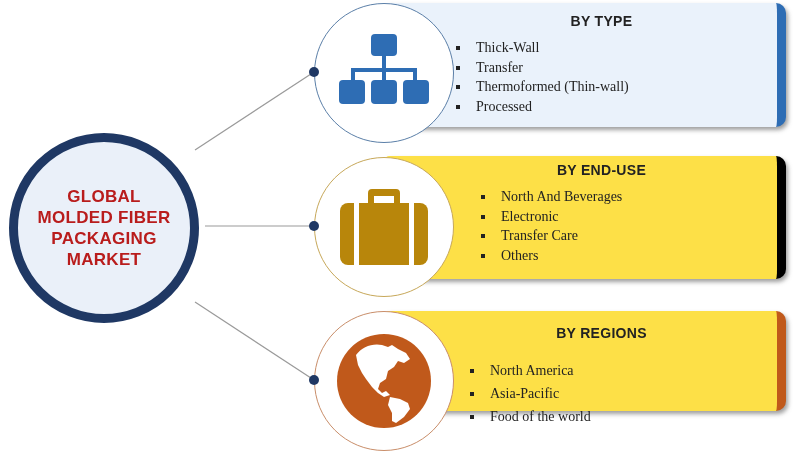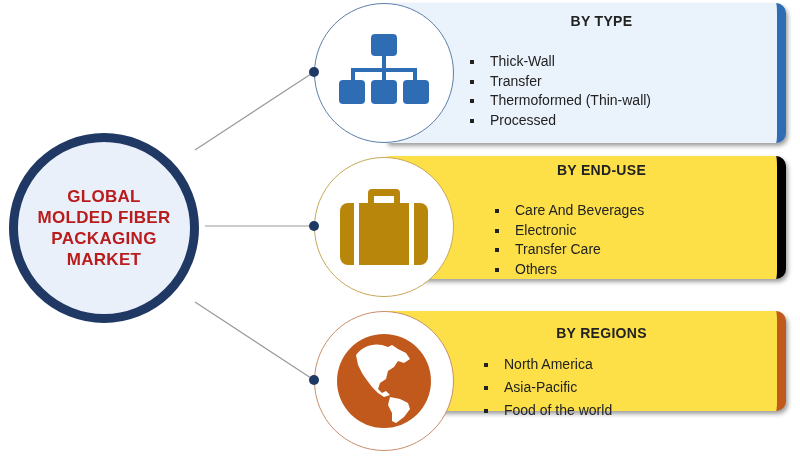--- a/index.html
+++ b/index.html
@@ -21,37 +21,37 @@
     }
     .panel {
       position: absolute; left: 386px; width: 400px; box-sizing: border-box;
       border-radius: 3px 10px 10px 3px;
       box-shadow: 2px 3px 4px rgba(80,80,80,0.55);
     }
     .panel .heading {
       position: absolute; left: 0; right: 0; text-align: center;
       font-weight: bold; font-size: 14px; color: #222; letter-spacing: 0.3px;
     }
-    .panel ul { position: absolute; margin: 18px; padding: 0; list-style: none; }
+    .panel ul { position: absolute; margin: 4px; padding: 0; list-style: none; font-family: Liberation Serif, serif; }
     .panel li {
       position: relative; font-size: 14px; color: #222; padding-left: 22px;
       height: 19.5px; line-height: 19.5px;
     }
     .panel li::before {
       content: ""; position: absolute; left: 2px; top: 8px; width: 4px; height: 4px; background: #222;
     }
-    .panel-type { top: 3px; height: 140px; background: #eaf2fb; border-right: 9px solid #2e6db4; }
+    .panel-type { top: 3px; height: 124px; background: #eaf2fb; border-right: 9px solid #2e6db4; }
     .panel-enduse { top: 156px; height: 123px; background: #fde047; border-right: 9px solid #000000; }
     .panel-regions { top: 311px; height: 100px; background: #fde047; border-right: 9px solid #c0591b; }
     .panel-type .heading { top: 10px; padding-left: 40px; }
     .panel-type ul { left: 64px; top: 31px; }
     .panel-enduse .heading { top: 6px; padding-left: 40px; }
     .panel-enduse ul { left: 89px; top: 27px; }
     .panel-regions .heading { top: 14px; padding-left: 40px; }
-    .panel-regions ul { left: 78px; top: 24px; }
+    .panel-regions ul { left: 78px; top: 44px; }
     .panel-regions li { height: 23px; line-height: 23px; }
     .panel-regions li::before { top: 10px; }
     .icon-circle {
       position: absolute; width: 140px; height: 140px; border-radius: 50%;
       background: #ffffff; box-sizing: border-box;
       display: flex; align-items: center; justify-content: center;
     }
     .ic-type { left: 314px; top: 3px; border: 1.5px solid #5b7fa8; }
     .ic-enduse { left: 314px; top: 157px; border: 1.5px solid #c7a85a; }
     .ic-regions { left: 314px; top: 311px; border: 1.5px solid #c98e6a; }
@@ -90,21 +90,21 @@
     <rect x="0" y="46" width="26" height="24" rx="4" fill="#2e6db4"></rect>
     <rect x="32" y="46" width="26" height="24" rx="4" fill="#2e6db4"></rect>
     <rect x="64" y="46" width="26" height="24" rx="4" fill="#2e6db4"></rect>
   </svg>
 </div>
 <div class="dot" style="left:309px; top:67px;"></div>
 
 <div class="panel panel-enduse">
   <div class="heading">BY END-USE</div>
   <ul>
-    <li>Care And Beverages</li>
+    <li>North And Beverages</li>
     <li>Electronic</li>
     <li>Transfer Care</li>
     <li>Others</li>
   </ul>
 </div>
 <div class="icon-circle ic-enduse">
   <svg width="88" height="76" viewBox="0 0 88 76">
     <path d="M28 14 V4 a4 4 0 0 1 4 -4 H56 a4 4 0 0 1 4 4 V14 H54 V7 H34 V14 Z" fill="#b8860b"></path>
     <path d="M8 14 H14 V76 H8 a8 8 0 0 1 -8 -8 V22 a8 8 0 0 1 8 -8 Z" fill="#b8860b"></path>
     <rect x="19" y="14" width="50" height="62" fill="#b8860b"></rect>

